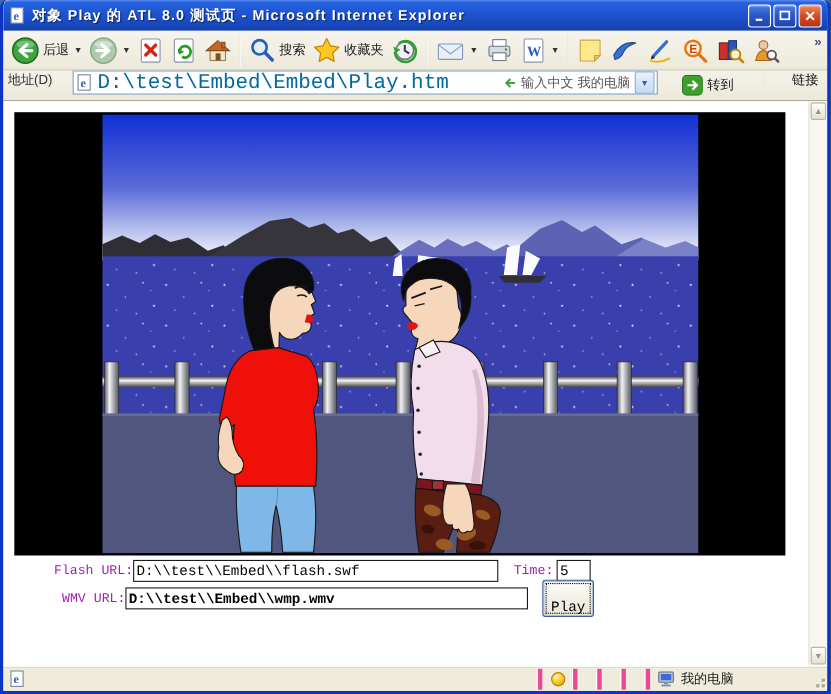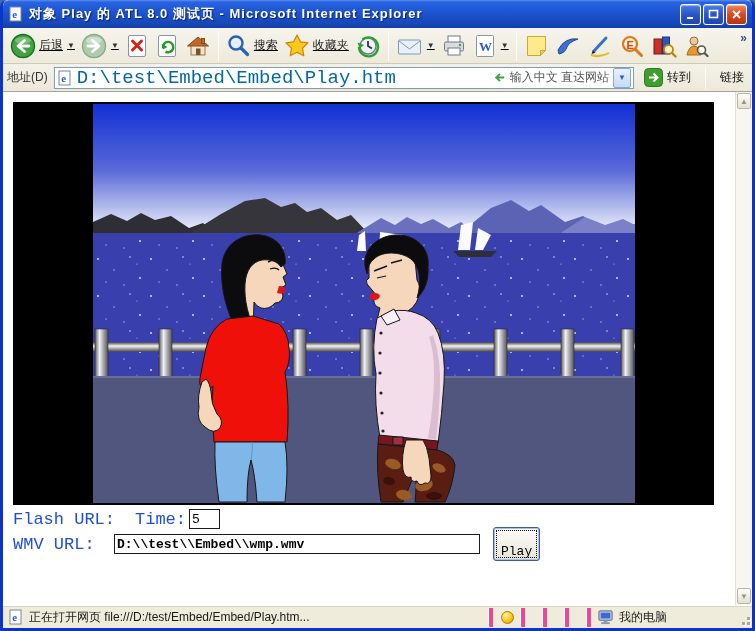--- a/index.html
+++ b/index.html
@@ -42,33 +42,33 @@
     display:flex; align-items:center; padding-left:8px;
   }
   .menu-item{ font-size:13px; color:#1a1a1a; padding:3px 11px; }
   .menubar-spacer{ flex:1; }
   .brand{ width:30px; height:24px; display:flex; align-items:center; justify-content:center; border-left:1px solid #D8D4C0; }
 
   
   .toolbar{
     height:36px; flex:0 0 36px; background:linear-gradient(#F6F4EC,#EDEADB);
     border-bottom:1px solid #CFCBB8;
-    display:flex; align-items:center; padding:0 4px; position:relative;text-decoration:underline;
+    display:flex; align-items:center; padding:0 4px; position:relative;
   }
   .tb-btn{ display:flex; align-items:center; gap:3px; padding:2px 3px; border-radius:3px; }
   .tb-label{ font-size:12px; color:#1a1a1a; white-space:nowrap; }
   .drop{ font-size:8px; color:#333; margin-left:1px; }
   .sep{ width:1px; height:30px; background:#C9C5B2; border-right:1px solid #FCFBF6; margin:0 4px; }
   .overflow{ position:absolute; right:5px; top:3px; font-size:12px; font-weight:bold; color:#44507A; }
 
   
   .addressbar{
     height:28px; flex:0 0 28px; background:linear-gradient(#F4F2E8,#ECE9DA);
     border-bottom:1px solid #A8A494;
-    display:flex; align-items:center; padding:0 4px; gap:6px;
+    display:flex; padding:0 4px; gap:18px;
   }
   .addr-label{ font-size:12px; color:#333; white-space:nowrap; }
   .addr-field{
     flex:1; height:22px; background:#fff; border:1px solid #7F9DB9;
     display:flex; align-items:center; padding:0 2px; gap:4px; min-width:0;
   }
   .addr-input{
     flex:1; border:none; outline:none; min-width:0;
     font-family:"Liberation Mono", monospace; font-size:19px; color:#0369a1; background:transparent;
   }
@@ -87,21 +87,21 @@
   .page{ position:absolute; left:0; top:0; right:17px; bottom:0; padding:10px 0 0 10px; }
   .flash-box{
     width:701px; height:403px; background:#000;
     display:flex; align-items:center; justify-content:center;
   }
 
   .form-row{
     display:flex; align-items:center; margin-top:3px; height:22px;
     font-family:"Liberation Mono", monospace;
   }
-  .form-label{ font-size:17px; color:#1d4ed8; white-space:pre; }
+  .form-label{ font-size:12px; color:#a21caf; white-space:pre;text-align:right; }
   .lbl-flash{ width:108px; }
   .lbl-wmv{ width:101px; }
   .lbl-time{ margin-left:14px; margin-right:3px; }
   .txt-input{
     height:20px; border:1px solid #1a1a1a; background:#fff;
     font-family:"Liberation Mono", monospace; font-size:13px; padding:0 2px;
   }
   .in-flash{ width:332px; }
   .in-time{ width:31px; }
   .in-wmv{ width:366px;font-weight:bold; }
@@ -314,21 +314,21 @@
     <div class="addr-field">
       <svg width="16" height="16" viewBox="0 0 16 16">
         <rect x="2" y="1" width="11" height="14" fill="#fff" stroke="#7A869C"></rect>
         <text x="4.2" y="12" font-size="11" font-weight="bold" fill="#2A5AC8" font-family="Liberation Serif, serif">e</text>
       </svg>
       <input class="addr-input" value="D:\test\Embed\Embed\Play.htm" style="">
       <span class="ime-hint">
         <svg width="13" height="13" viewBox="0 0 14 14">
           <path d="M12 7 H4 M7.5 3 L3.5 7 L7.5 11" stroke="#3FA03F" stroke-width="2" fill="none"></path>
         </svg>
-        <span>输入中文 直达网站</span>
+        <span>输入中文 我的电脑</span>
       </span>
       <span class="combo-btn">▼</span>
     </div>
     <div class="go-btn">
       <svg width="19" height="19" viewBox="0 0 19 19">
         <rect x="0.5" y="0.5" width="18" height="18" rx="4" fill="#3E9E2E" stroke="#2E7A20"></rect>
         <path d="M5 9.5 H13 M9.5 5.5 L13.5 9.5 L9.5 13.5" stroke="#fff" stroke-width="2" fill="none"></path>
       </svg>
       <span class="go-label">转到</span>
     </div>
@@ -454,20 +454,21 @@
               <ellipse cx="341" cy="392" rx="8" ry="4" fill="#38110B"></ellipse>
               <ellipse cx="296" cy="377" rx="6" ry="4" fill="#38110B" transform="rotate(15 296 377)"></ellipse>
             </g>
             <path d="M313,336 Q308,352 310,366 Q312,375 318,373 Q318,379 324,377 Q326,383 332,379 Q338,381 338,372 L336,354 Q334,342 330,336 Z" fill="#F6D7BC"></path>
           </g>
         </svg>
       </div>
 
       <div class="form-row">
         <span class="form-label lbl-flash">Flash URL:</span>
+        <input class="txt-input in-flash" value="D:\\test\\Embed\\flash.swf" style="">
         <span class="form-label lbl-time">Time:</span>
         <input class="txt-input in-time" value="5" style="">
       </div>
       <div class="form-row">
         <span class="form-label lbl-wmv">WMV URL:</span>
         <input class="txt-input in-wmv" value="D:\\test\\Embed\\wmp.wmv" style="">
         <button class="play-btn">Play</button>
       </div>
     </div>
 
@@ -476,21 +477,20 @@
       <div class="sb-btn">▼</div>
     </div>
   </div>
 
   <div class="statusbar">
     <div class="status-main">
       <svg width="16" height="16" viewBox="0 0 16 16">
         <rect x="2" y="1" width="11" height="14" fill="#fff" stroke="#7A869C"></rect>
         <text x="4.2" y="12" font-size="11" font-weight="bold" fill="#2A5AC8" font-family="Liberation Serif, serif">e</text>
       </svg>
-      <span>正在打开网页 file:///D:/test/Embed/Embed/Play.htm...</span>
     </div>
     <div class="status-pane pane-ball">
       <span class="ball"></span>
     </div>
     <div class="status-pane pane-empty"></div>
     <div class="status-pane pane-empty"></div>
     <div class="status-pane pane-empty"></div>
     <div class="status-pane pane-zone">
       <svg width="17" height="18" viewBox="0 0 18 19">
         <rect x="2" y="3" width="14" height="10" rx="1" fill="#B8C4D8" stroke="#5A6A85"></rect>

